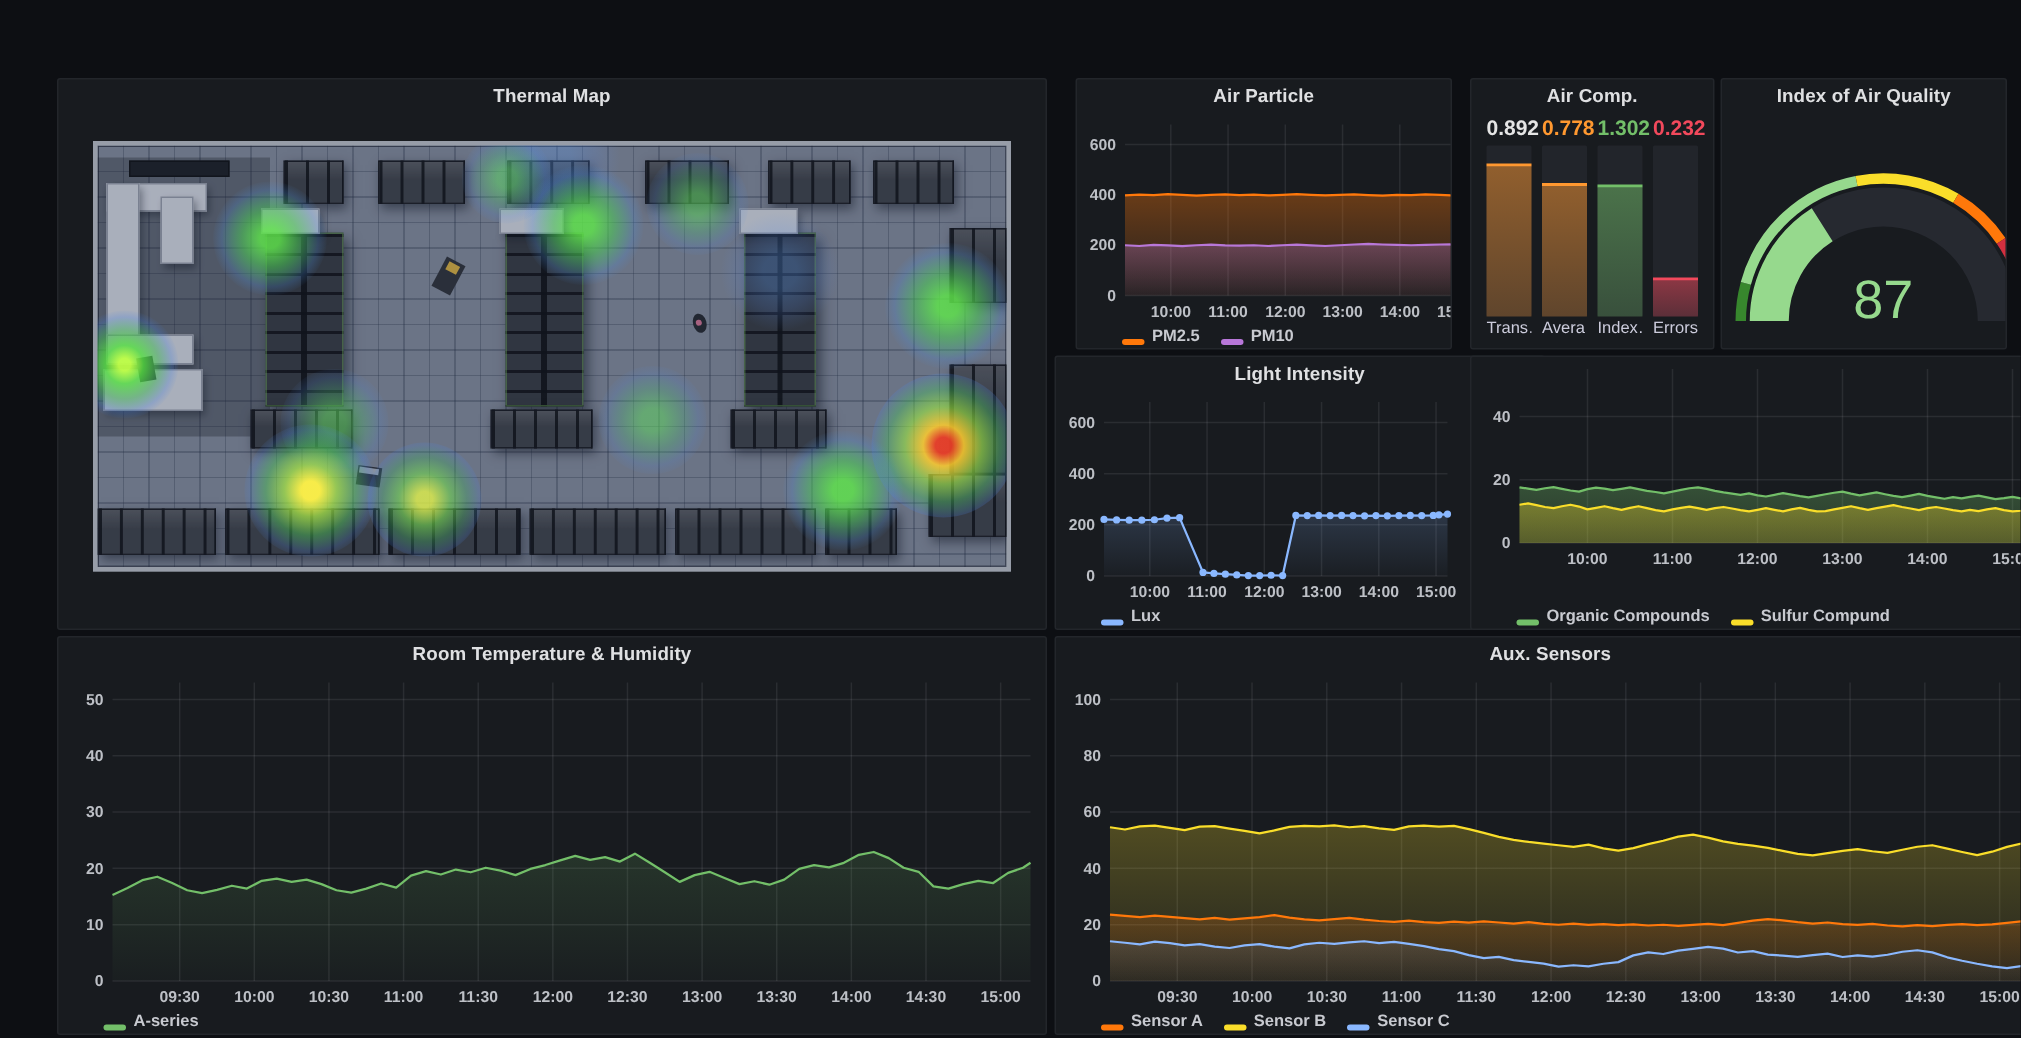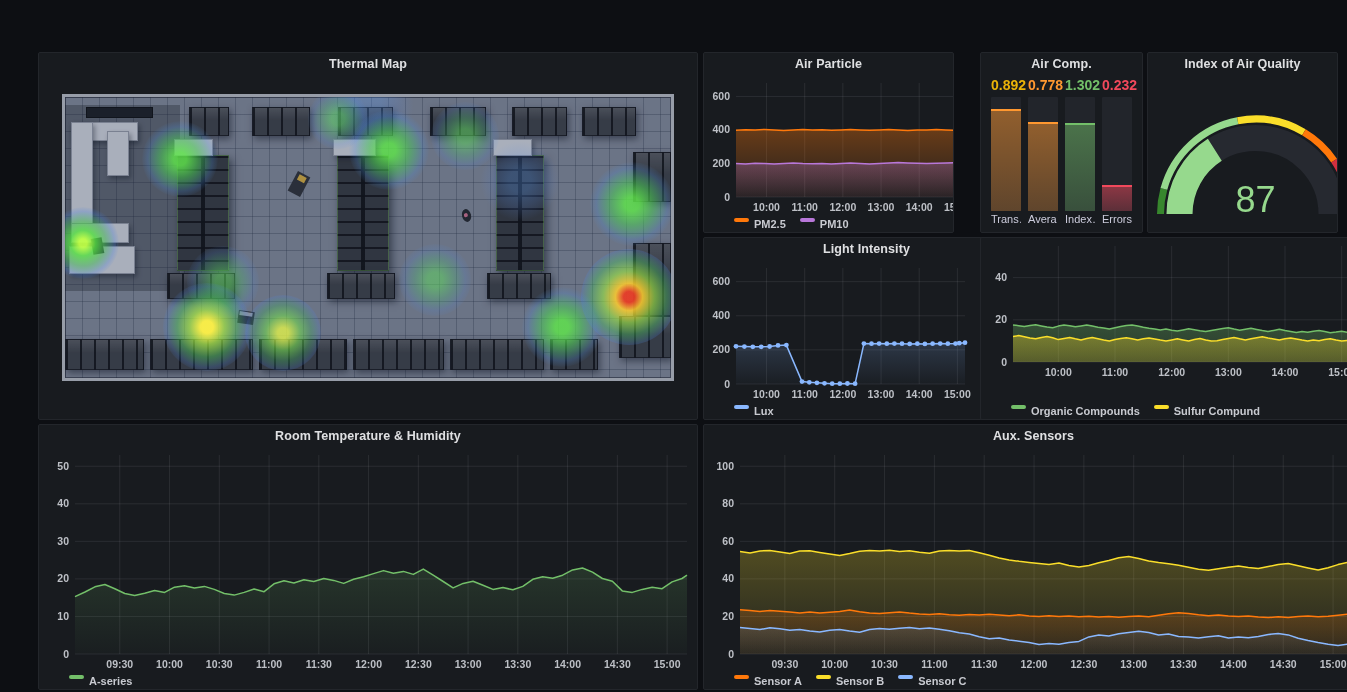--- a/index.html
+++ b/index.html
@@ -8,21 +8,21 @@
   #dash { position:relative; width:1347px; height:692px; background:#0d0f13; }
 
   .panel { position:absolute; background:#181b1f; border:1px solid #23262b; border-radius:2px;
     display:flex; flex-direction:column; overflow:hidden;margin-left:28px; }
   .panel-title { height:22px; line-height:22px; text-align:center; font-size:12.5px; font-weight:700;
     color:#dfe0e2; letter-spacing:.1px; flex:0 0 auto; cursor:pointer; }
   .chart { flex:1 1 auto; position:relative; }
   .chart svg { position:absolute; inset:0; }
   .legend { flex:0 0 17px; display:flex; align-items:center; gap:14px; padding-left:30px;
     font-size:11px; font-weight:700; color:#c8cad0; }
-  .legend .li { display:flex; align-items:flex-start; gap:5px; cursor:pointer; }
+  .legend .li { display:flex; align-items:flex-end; gap:5px; cursor:pointer; }
   .legend .dash { width:15px; height:4px; border-radius:2px; display:inline-block; }
 
   .tick { fill:#bdc0c6; font-size:10.5px; font-weight:700;
     font-family:"Liberation Sans","DejaVu Sans",sans-serif; }
   .grid { stroke:rgba(204,204,220,0.10); stroke-width:1; }
 
   
   .bars { flex:1 1 auto; display:flex; gap:7px; padding:2px 10px 4px; }
   .bcol { flex:1; display:flex; flex-direction:column; min-width:0; }
   .bval { height:20px; font-size:14px; font-weight:700; text-align:center; }
@@ -124,21 +124,21 @@
         <div class="tm-heat" style="left: 3%; top: 52%; width: 72px; height: 72px; transform: translate(-50%, -50%); background: radial-gradient(circle, rgba(190, 255, 70, 0.95) 0px, rgba(190, 255, 70, 0.95) 8%, rgba(85, 225, 65, 0.8) 25%, rgba(65, 185, 85, 0.5) 45%, rgba(65, 125, 225, 0.25) 62%, transparent 72%);"></div>
         <div class="tm-heat" style="left: 26%; top: 66%; width: 72px; height: 72px; transform: translate(-50%, -50%); background: radial-gradient(circle, rgba(95, 220, 95, 0.5) 0px, rgba(95, 220, 95, 0.5) 15%, rgba(80, 185, 120, 0.32) 40%, rgba(80, 140, 225, 0.16) 60%, transparent 75%);"></div>
         <div class="tm-heat" style="left: 61%; top: 65%; width: 72px; height: 72px; transform: translate(-50%, -50%); background: radial-gradient(circle, rgba(95, 220, 95, 0.5) 0px, rgba(95, 220, 95, 0.5) 15%, rgba(80, 185, 120, 0.32) 40%, rgba(80, 140, 225, 0.16) 60%, transparent 75%);"></div>
         <div class="tm-heat" style="left: 23.5%; top: 82%; width: 88px; height: 88px; transform: translate(-50%, -50%); background: radial-gradient(circle, rgba(255, 242, 70, 0.95) 0px, rgba(255, 242, 70, 0.95) 10%, rgba(165, 232, 65, 0.7) 28%, rgba(75, 195, 85, 0.45) 48%, rgba(75, 135, 225, 0.2) 65%, transparent 75%);"></div>
         <div class="tm-heat" style="left: 36%; top: 84%; width: 76px; height: 76px; transform: translate(-50%, -50%); background: radial-gradient(circle, rgba(225, 242, 75, 0.8) 0px, rgba(225, 242, 75, 0.8) 10%, rgba(115, 225, 75, 0.55) 32%, rgba(65, 175, 95, 0.35) 52%, rgba(75, 135, 225, 0.18) 68%, transparent 78%);"></div>
         <div class="tm-heat" style="left: 82%; top: 82%; width: 80px; height: 80px; transform: translate(-50%, -50%); background: radial-gradient(circle, rgba(95, 230, 75, 0.82) 0px, rgba(95, 230, 75, 0.82) 12%, rgba(75, 205, 85, 0.55) 35%, rgba(75, 145, 225, 0.22) 60%, transparent 72%);"></div>
         <div class="tm-heat" style="left: 93%; top: 71%; width: 96px; height: 96px; transform: translate(-50%, -50%); background: radial-gradient(circle, rgba(232, 62, 40, 0.95) 0px, rgba(232, 62, 40, 0.95) 8%, rgba(255, 205, 45, 0.85) 20%, rgba(155, 232, 65, 0.6) 38%, rgba(75, 195, 95, 0.4) 55%, rgba(75, 135, 225, 0.2) 70%, transparent 78%);"></div>
       </div>
   </div>
 
-  <div class="panel" style="left:675px;top:52px;width:251px;height:181px">
+  <div class="panel" style="left:689px;top:52px;width:251px;height:181px">
     <div class="panel-title">Air Particle</div>
     <div class="chart">
         <svg width="271" height="140">
           <defs>
             <linearGradient id="g_air_particle_0" x1="0" y1="0" x2="0" y2="1">
               <stop offset="0" stop-color="#FF780A" stop-opacity="0.35"></stop>
               <stop offset="1" stop-color="#FF780A" stop-opacity="0.05"></stop>
             </linearGradient>
             <linearGradient id="g_air_particle_1" x1="0" y1="0" x2="0" y2="1">
               <stop offset="0" stop-color="#B877D9" stop-opacity="0.3"></stop>
@@ -174,21 +174,21 @@
     <div class="legend">
         <span class="li"><span class="dash" style="background: rgb(255, 120, 10);"></span>PM2.5</span>
         <span class="li"><span class="dash" style="background: rgb(184, 119, 217);"></span>PM10</span>
       </div>
   </div>
 
   <div class="panel" style="left:952px;top:52px;width:163px;height:181px">
     <div class="panel-title">Air Comp.</div>
     <div class="bars">
         <div class="bcol">
-          <div class="bval" style="color: #eab308;">0.892</div>
+          <div class="bval" style="color: #e5e5e5;">0.892</div>
           <div class="btrack">
             <div class="bfill" style="height: 89.2%; background: linear-gradient(to top, rgba(255, 152, 48, 0.28), rgba(255, 152, 48, 0.5)); border-top: 2px solid rgb(255, 152, 48);"></div>
           </div>
           <div class="blabel">Trans…</div>
         </div>
         <div class="bcol">
           <div class="bval" style="color: rgb(255, 152, 48);">0.778</div>
           <div class="btrack">
             <div class="bfill" style="height: 77.8%; background: linear-gradient(to top, rgba(255, 152, 48, 0.28), rgba(255, 152, 48, 0.5)); border-top: 2px solid rgb(255, 152, 48);"></div>
           </div>

